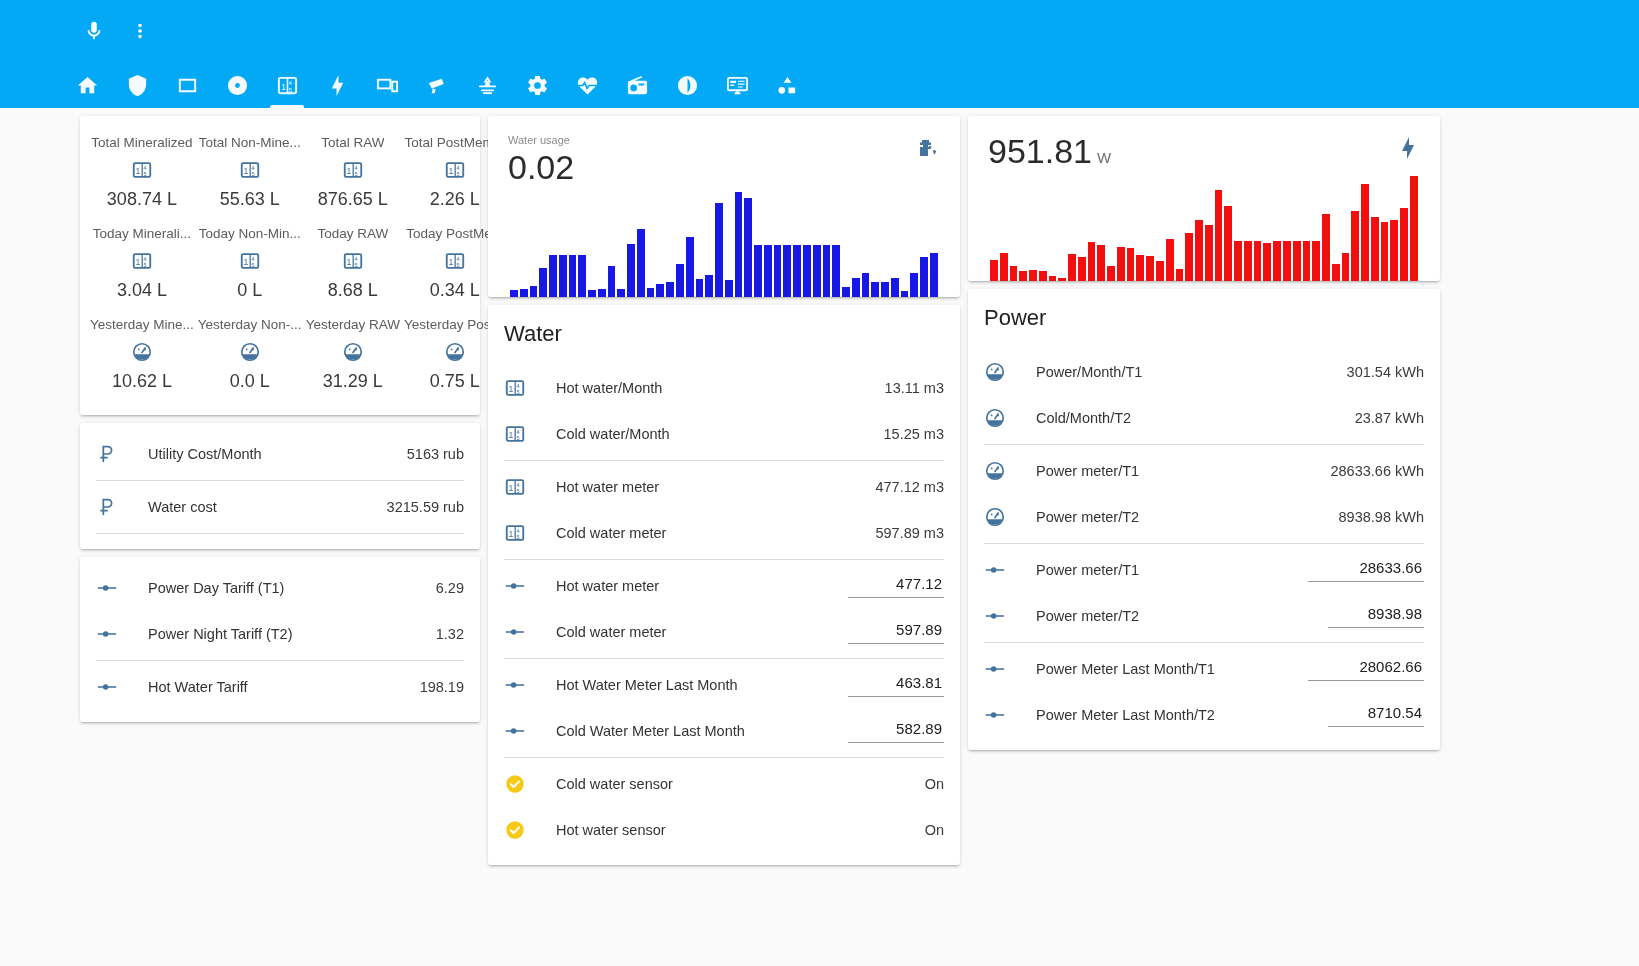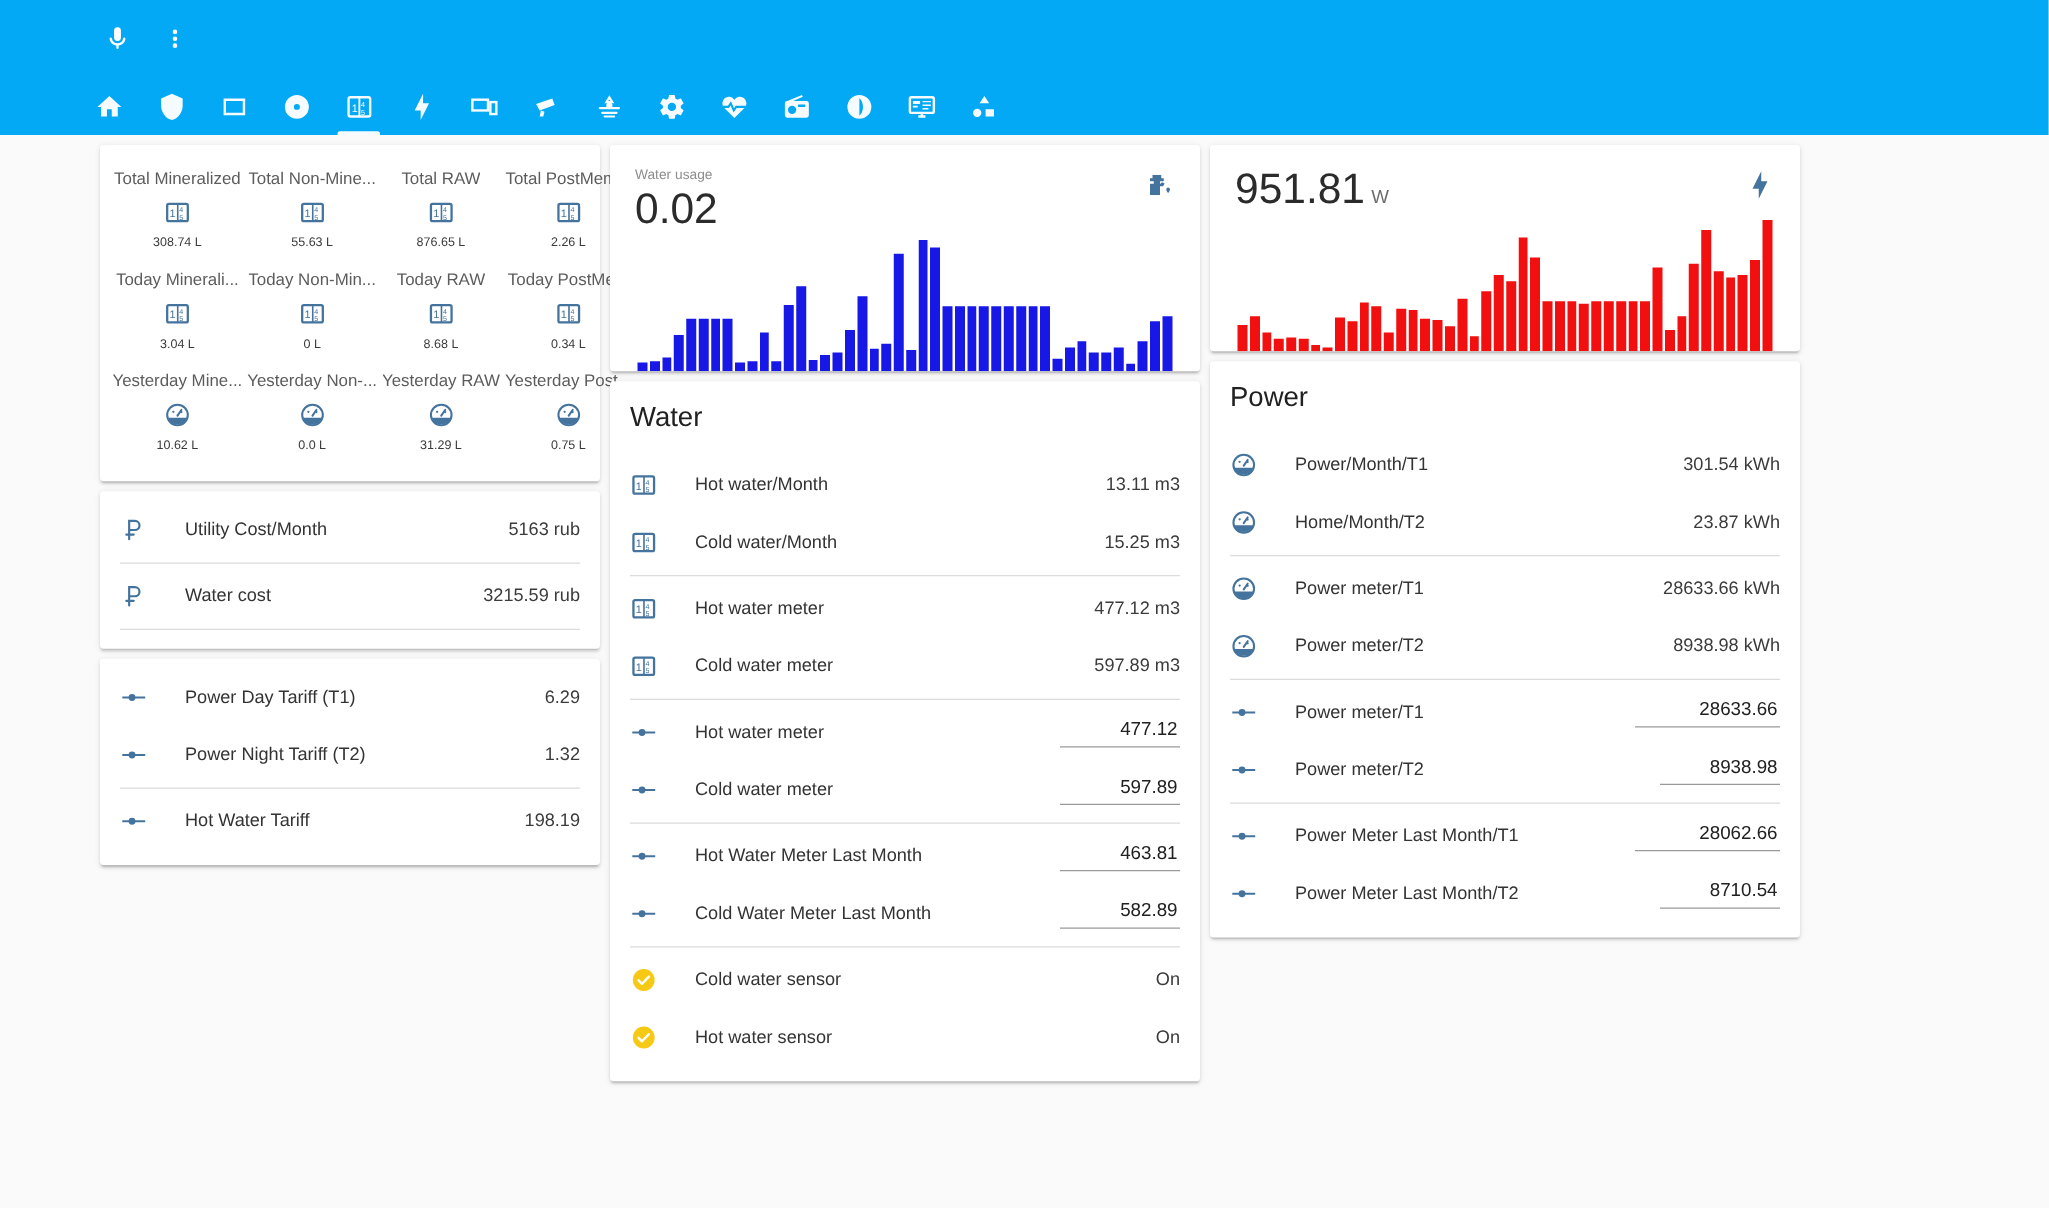--- a/index.html
+++ b/index.html
@@ -101,21 +101,21 @@
     color: #5c5c5c;
     white-space: nowrap;
     overflow: hidden;
     text-overflow: ellipsis;
     max-width: 112px;
     text-align: center;
     margin-bottom: 7px;
   }
   .glance-icon { height: 26px; display:flex; align-items:center; justify-content:center; margin-bottom: 6px;}
   .glance-val {
-    font-size: 10px;
+    font-size: 18px;
     color: #3a3a3a;
     text-align: center;
   }
 
   
   .entities { padding: 8px 16px 12px 16px; }
   .card-title {
     font-size: 22px;
     color: #212121;
     padding: 16px 16px 10px 16px;
@@ -806,21 +806,21 @@
           <div class="row">
             <div class="row-icon">
               <svg width="22" height="22" viewBox="0 0 24 24">
                 <circle cx="12" cy="12" r="9" fill="none" stroke="#44739e" stroke-width="1.8"></circle>
                 <path d="M3.6 14.5a9 9 0 0 0 16.8 0z" fill="#44739e"></path>
                 <path d="M12 12.6 15.4 7.6" stroke="#44739e" stroke-width="1.8" stroke-linecap="round"></path>
                 <circle cx="8.4" cy="9.2" r="1" fill="#44739e"></circle>
                 <circle cx="15.4" cy="9.4" r="1" fill="#44739e"></circle>
               </svg>
             </div>
-            <div class="row-label">Home/Month/T2</div>
+            <div class="row-label">Cold/Month/T2</div>
             <div class="row-value">23.87 kWh</div>
           </div>
           <div class="divider"></div>
           <div class="row">
             <div class="row-icon">
               <svg width="22" height="22" viewBox="0 0 24 24">
                 <circle cx="12" cy="12" r="9" fill="none" stroke="#44739e" stroke-width="1.8"></circle>
                 <path d="M3.6 14.5a9 9 0 0 0 16.8 0z" fill="#44739e"></path>
                 <path d="M12 12.6 15.4 7.6" stroke="#44739e" stroke-width="1.8" stroke-linecap="round"></path>
                 <circle cx="8.4" cy="9.2" r="1" fill="#44739e"></circle>

